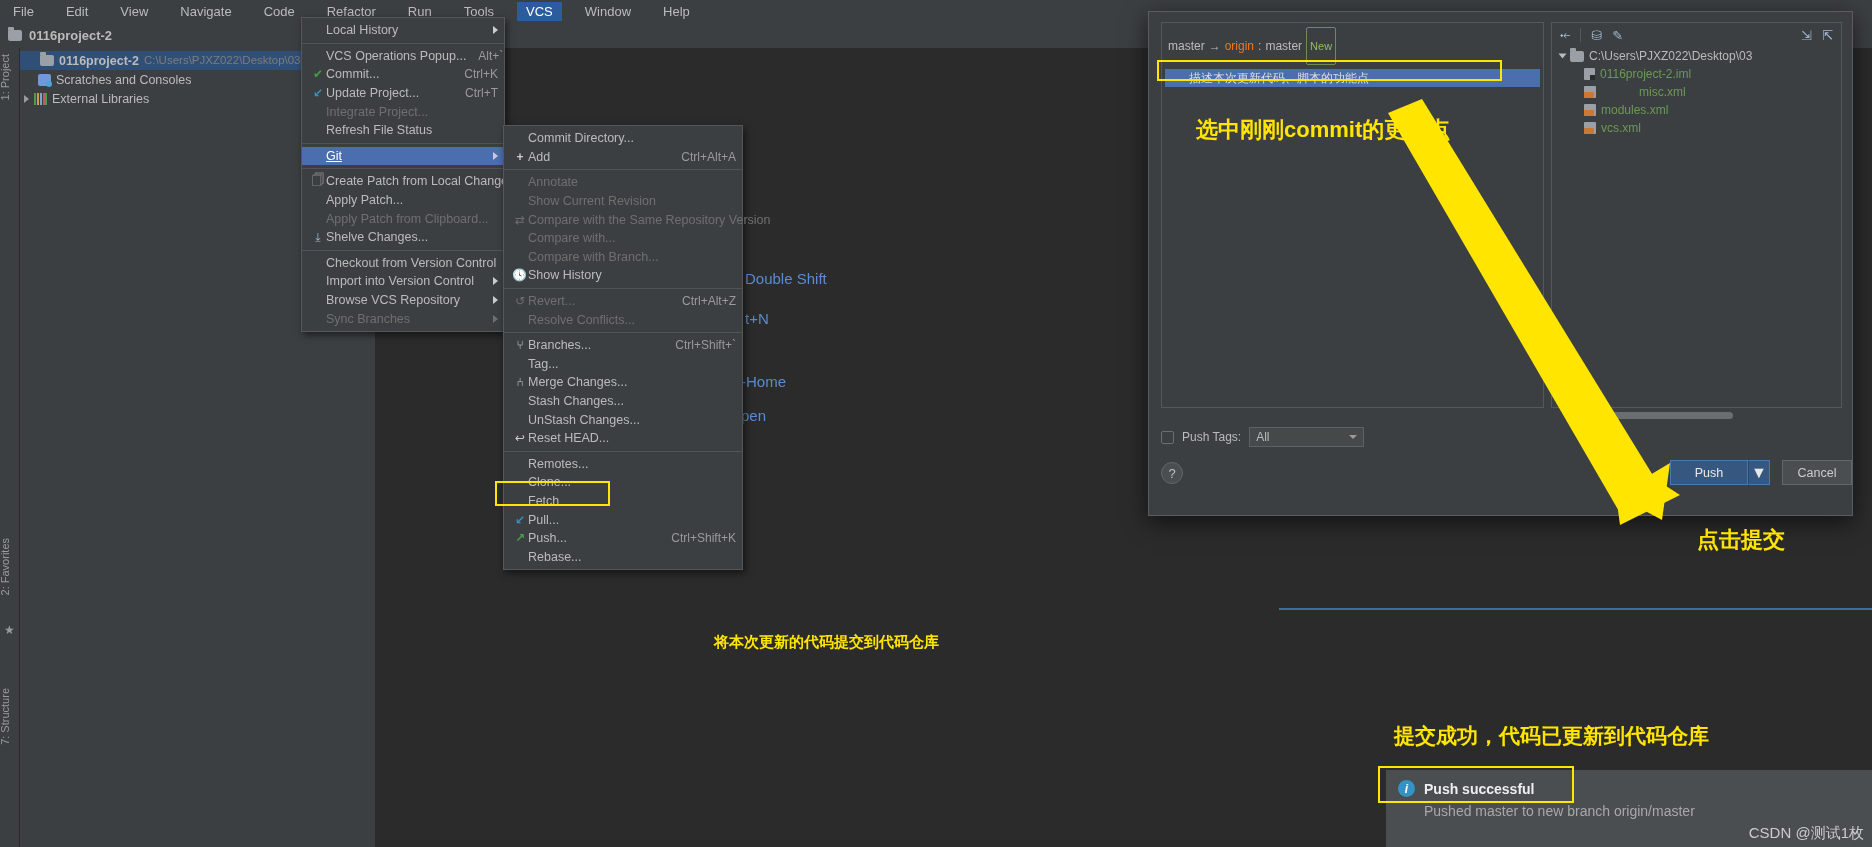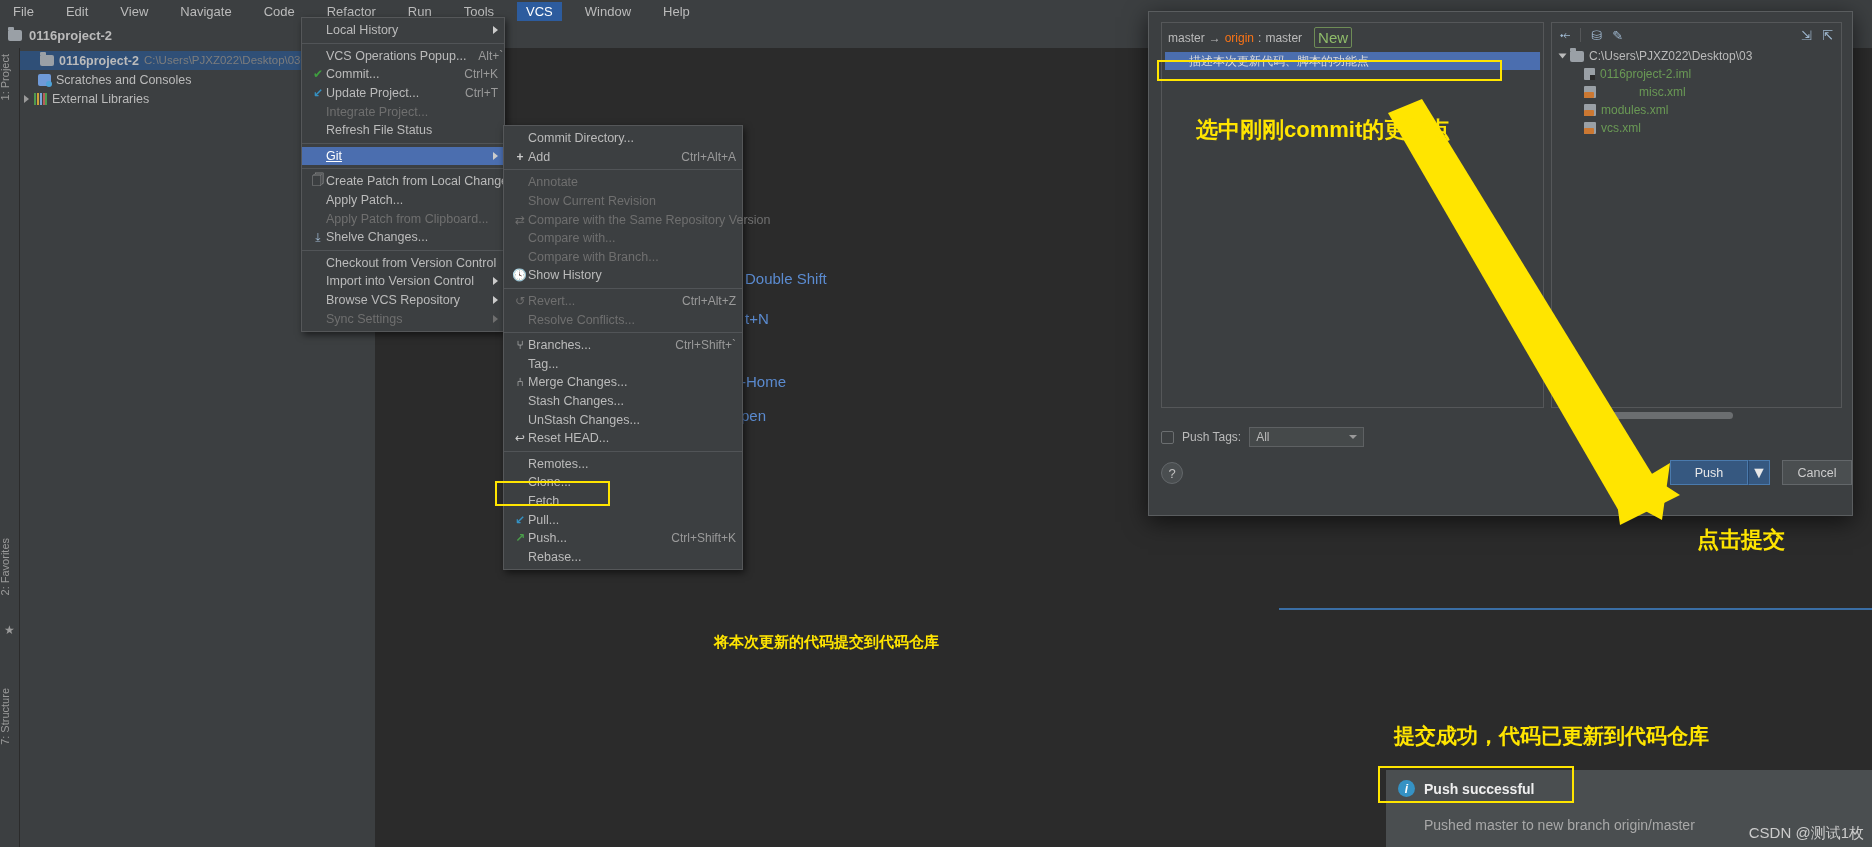--- a/index.html
+++ b/index.html
@@ -114,21 +114,21 @@
   .dlg-ico { width:12px;height:12px;background:#2f9e44;border:1px solid #1c1c1c; border-radius:1px;}
   .dlg-title .sp { flex:1; }
   .dlg-x { color:#333; font-size:14px; line-height:1; cursor:pointer;}
   .dlg-body { position:relative; height:482px; background:#3c3f41; padding:10px 12px 0 12px;}
   .commits-pane {
     position:absolute; left:12px; top:10px; width:383px; height:386px;
     background:#3c3f41; border:1px solid #555759;
   }
   .branch-row { font-size:12px; padding:4px 6px 3px 6px; color:#bbbbbb; display:flex; align-items:center; gap:4px;}
   .br-origin { color:#f97316; }
-  .new-badge { font-size:15px; color:#8fbc6a; border:1px solid #6e8c56; border-radius:2px; padding:1px 3px; margin-left:8px;}
+  .new-badge { font-size:11px; color:#8fbc6a; border:1px solid #6e8c56; border-radius:2px; padding:12px 3px; margin-left:0;}
   .commit-sel {
     margin:1px 3px 0 3px; height:18px; background:#4b6eaf; color:#dddddd;
     font-size:12px; display:flex; align-items:center; padding-left:24px;
   }
   .commit-hl-box {
     position:absolute; left:1157px; top:60px; width:345px; height:21px;
     border:2.5px solid #ffe500; z-index:80; pointer-events:none;
   }
   .files-pane {
     position:absolute; left:402px; top:10px; width:291px; height:386px;
@@ -169,21 +169,21 @@
   .arrow-svg { position:absolute; z-index:85; pointer-events:none; }
 
   
   .notif {
     position:absolute; left:1386px; top:770px; width:486px; height:77px;
     background:#4a4e50; z-index:60; padding:10px 12px; color:#dddddd;
   }
   .notif-title { display:flex; align-items:center; gap:9px; font-size:14px; font-weight:bold; color:#eeeeee;}
   .info-ico { width:17px;height:17px;border-radius:50%;background:#3592c4; color:#fff; font-size:12px;
     display:flex;align-items:center;justify-content:center; font-weight:bold; font-style:italic;}
-  .notif-sub { margin-top:20px; margin-left:26px; font-size:14px; color:#a8a8a8;}
+  .notif-sub { margin-top:6px; margin-left:26px; font-size:14px; color:#a8a8a8;}
   .notif-hl-box { position:absolute; left:1378px; top:766px; width:196px; height:37px; border:2.5px solid #ffe500; z-index:95; pointer-events:none;}
   .watermark { position:absolute; right:8px; bottom:4px; color:#cccccc; font-size:15px; z-index:99;}
 
   .bottom-strip { position:absolute; left:1279px; top:610px; width:593px; height:237px; background:#2b2b2b; }
   .blue-line { position:absolute; left:1279px; top:608px; width:593px; height:2px; background:#3a6ea5;}
 </style>
 </head>
 <body>
 
 <div id="root">
@@ -308,21 +308,21 @@
       <span class="lb">Import into Version Control</span>
       <span class="arr"></span>
     </div>
     <div class="mi">
       <span class="ic"></span>
       <span class="lb">Browse VCS Repository</span>
       <span class="arr"></span>
     </div>
     <div class="mi disabled">
       <span class="ic"></span>
-      <span class="lb">Sync Settings</span>
+      <span class="lb">Sync Branches</span>
       <span class="arr" style="border-left-color:#6f6f6f;"></span>
     </div>
   </div>
 
   <div class="git-menu">
     <div class="mi">
       <span class="ic"></span>
       <span class="lb">Commit Directory...</span>
     </div>
     <div class="mi">

